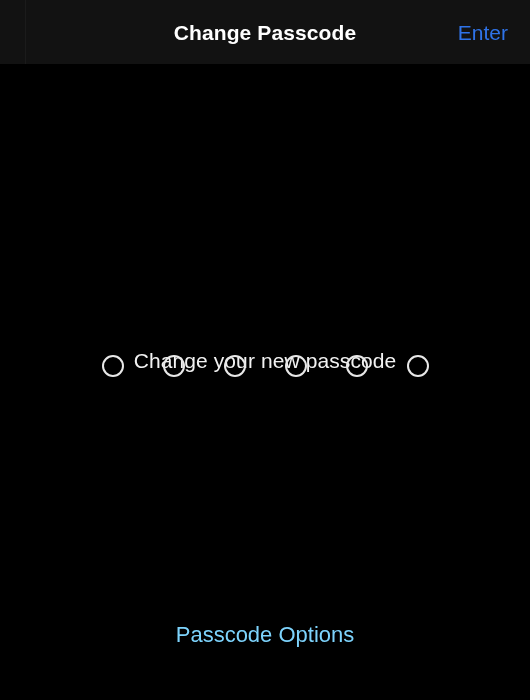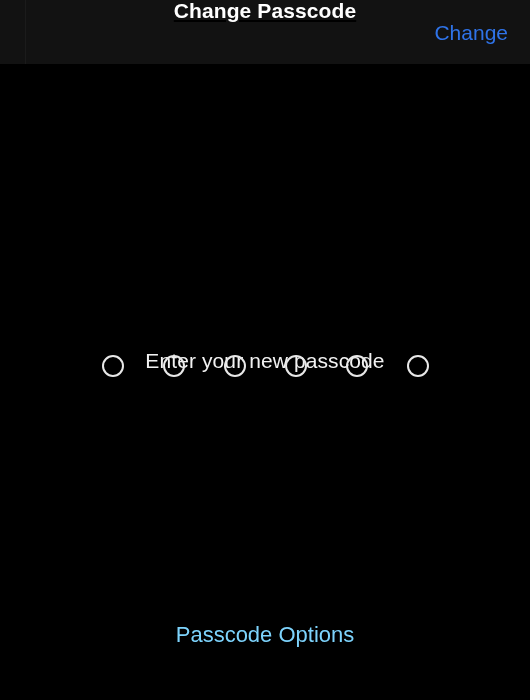--- a/index.html
+++ b/index.html
@@ -24,24 +24,23 @@
     flex-direction: column;
   }
 
   
   .navbar {
     position: relative;
     flex: 0 0 auto;
     height: 64px;
     background: #121212;
     display: flex;
-    align-items: flex-start;
+    align-items: center;
     justify-content: center;
     box-sizing: border-box;
-    text-decoration: underline;
   }
 
   .nav-edge-line {
     position: absolute;
     left: 25px;
     top: 0;
     width: 1px;
     height: 64px;
     background: #1b1b1b;
   }
@@ -134,26 +133,26 @@
   }
 </style>
 </head>
 <body>
 
 <div class="screen">
 
   <div class="navbar">
     <div class="nav-edge-line"></div>
     <div class="nav-title">Change Passcode</div>
-    <button class="nav-cancel">Change</button>
+    <button class="nav-cancel">Enter</button>
   </div>
 
   <div class="body-area">
 
-    <div class="prompt-text">Enter your new passcode</div>
+    <div class="prompt-text">Change your new passcode</div>
 
     <div class="dots-row">
       <span class="passcode-dot"></span>
       <span class="passcode-dot"></span>
       <span class="passcode-dot"></span>
       <span class="passcode-dot"></span>
       <span class="passcode-dot"></span>
       <span class="passcode-dot"></span>
     </div>
 

